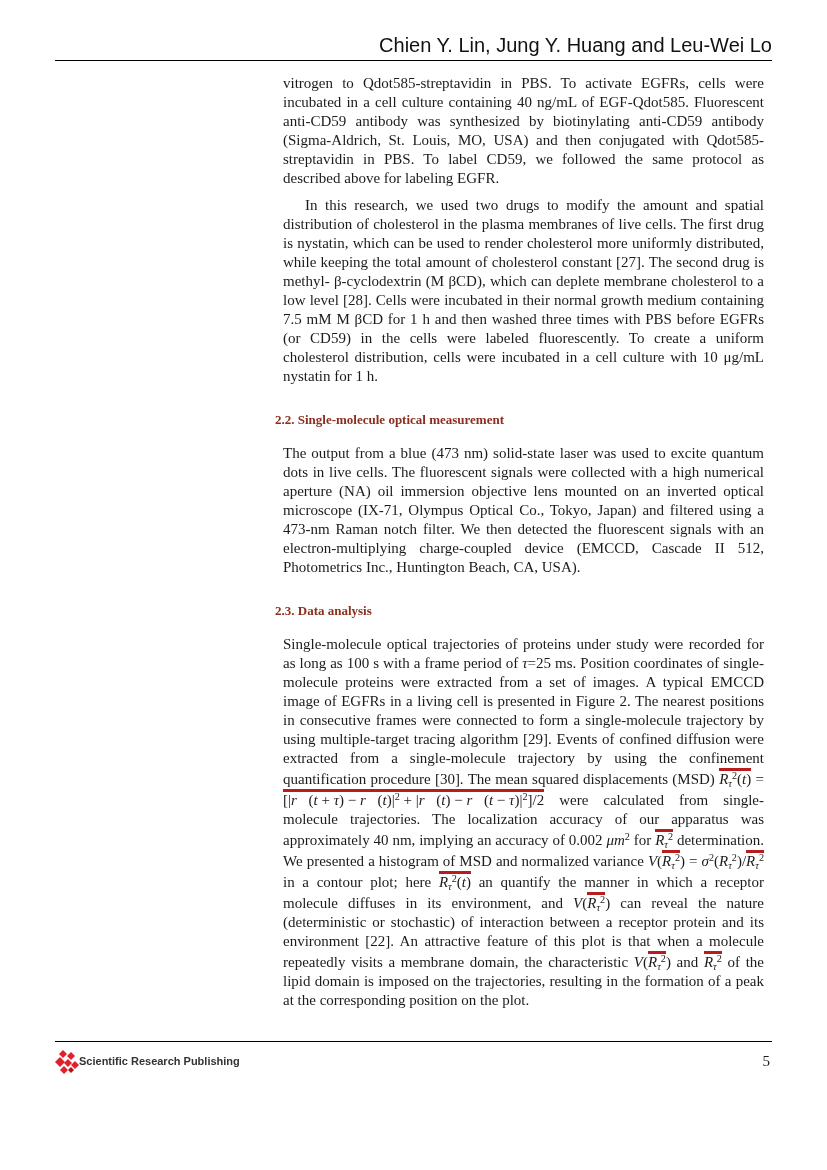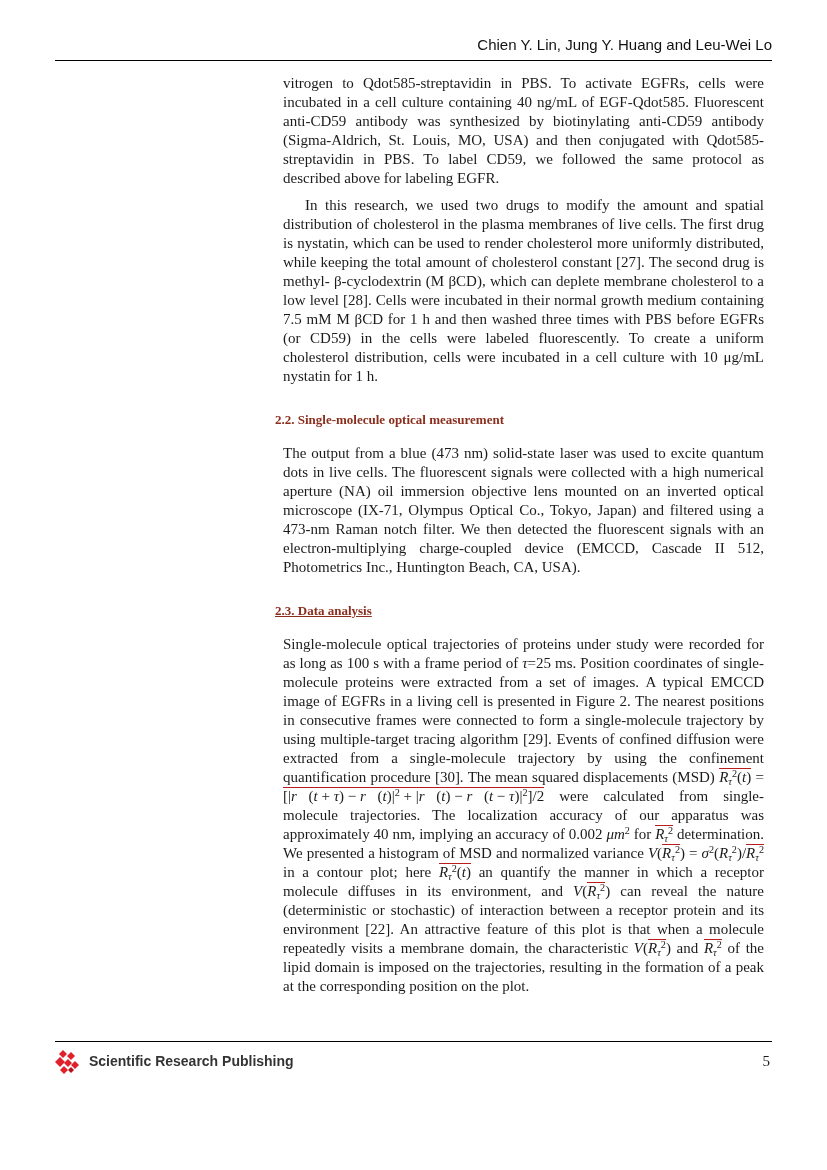--- a/index.html
+++ b/index.html
@@ -10,21 +10,21 @@
     background: #ffffff;
     font-family: "Liberation Serif", serif;
     color: #1b1b1b;
     overflow: hidden;
   }
   
   .header { position: absolute; left: 55px; right: 55px; top: 36px; }
   .authors {
     text-align: right;
     font-family: "Liberation Sans", sans-serif;
-    font-size: 15px;
+    font-size: 20px;
     color: #111;
     line-height: 18px;
     margin-bottom: 6px;
   }
   .header-rule { border-top: 1.5px solid #000; height: 0; }
 
   
   .content {
     position: absolute;
     left: 275px;
@@ -41,33 +41,33 @@
     font-size: 13px;
     font-weight: bold;
     margin: 24px 0 14px 0;
     text-align: left;
     line-height: 20px;
   }
   
   .it  { font-style: italic; }
   .sup { font-size: 68%; vertical-align: 0.5em;  line-height: 0; }
   .sub { font-size: 68%; vertical-align: -0.25em; line-height: 0; }
-  .ov  { display: inline-block; border-top: 1px solid #b91c1c; padding-top: 1px; line-height: 1.05; }
+  .ov  { display: inline-block; border-top: 3px solid #b91c1c; padding-top: 1px; line-height: 1.05; }
 
   
   .footer { position: absolute; left: 55px; right: 55px; top: 1041px; }
   .footer-rule { border-top: 1.5px solid #000; height: 0; margin-bottom: 6px; }
   .footer-row { display: flex; justify-content: space-between; align-items: center; }
   .publisher {
     display: flex;
     align-items: center;
-    gap: 10px;
+    gap: 0;
     font-family: "Liberation Sans", sans-serif;
     font-weight: bold;
-    font-size: 14px;
+    font-size: 11px;
     color: #333;
     text-align: center;
   }
   .pagenum { font-size: 15px; color: #1b1b1b; padding-right: 2px; }
 </style>
 </head>
 <body>
 
 <div class="page">
 
@@ -76,21 +76,21 @@
     <div class="header-rule"></div>
   </div>
 
   <div class="content">
     <p class="para">vitrogen to Qdot585-streptavidin in PBS. To activate EGFRs, cells were incubated in a cell culture containing 40 ng/mL of EGF-Qdot585. Fluorescent anti-CD59 antibody was synthesized by biotinylating anti-CD59 antibody (Sigma-Aldrich, St. Louis, MO, USA) and then conjugated with Qdot585-streptavidin in PBS. To label CD59, we followed the same protocol as described above for labeling EGFR.</p>
     <p class="para indent">In this research, we used two drugs to modify the amount and spatial distribution of cholesterol in the plasma membranes of live cells. The first drug is nystatin, which can be used to render cholesterol more uniformly distributed, while keeping the total amount of cholesterol constant [27]. The second drug is methyl- β-cyclodextrin (M βCD), which can deplete membrane cholesterol to a low level [28]. Cells were incubated in their normal growth medium containing 7.5 mM M βCD for 1 h and then washed three times with PBS before EGFRs (or CD59) in the cells were labeled fluorescently. To create a uniform cholesterol distribution, cells were incubated in a cell culture with 10 μg/mL nystatin for 1 h.</p>
 
     <h2 class="sec" style="color: rgb(139, 46, 29);">2.2. Single-molecule optical measurement</h2>
     <p class="para">The output from a blue (473 nm) solid-state laser was used to excite quantum dots in live cells. The fluorescent signals were collected with a high numerical aperture (NA) oil immersion objective lens mounted on an inverted optical microscope (IX-71, Olympus Optical Co., Tokyo, Japan) and filtered using a 473-nm Raman notch filter. We then detected the fluorescent signals with an electron-multiplying charge-coupled device (EMCCD, Cascade II 512, Photometrics Inc., Huntington Beach, CA, USA).</p>
 
-    <h2 class="sec" style="color: rgb(139, 46, 29); text-decoration: underline;">2.3. Data analysis</h2>
+    <h2 class="sec" style="color: rgb(139, 46, 29);">2.3. Data analysis</h2>
     <p class="para"><span>Single-molecule optical trajectories of proteins under study were recorded for as long as 100 s with a frame period of </span><span class="it">τ</span><span>=25 ms. Position coordinates of single-molecule proteins were extracted from a set of images. A typical EMCCD image of EGFRs in a living cell is presented in Figure 2. The nearest positions in consecutive frames were connected to form a single-molecule trajectory by using multiple-target tracing algorithm [29]. Events of confined diffusion were extracted from a single-molecule trajectory by using the confinement quantification procedure [30]. The mean squared displacements (MSD) </span><span class="ov"><span class="it">R</span><span class="sub it">τ</span><span class="sup">2</span><span>(</span><span class="it">t</span><span>)</span></span><span> = </span><span class="ov"><span>[|</span><span class="it">r⃗</span><span>(</span><span class="it">t</span><span> + </span><span class="it">τ</span><span>) − </span><span class="it">r⃗</span><span>(</span><span class="it">t</span><span>)|</span><span class="sup">2</span><span> + |</span><span class="it">r⃗</span><span>(</span><span class="it">t</span><span>) − </span><span class="it">r⃗</span><span>(</span><span class="it">t</span><span> − </span><span class="it">τ</span><span>)|</span><span class="sup">2</span><span>]/2</span></span><span> were calculated from single-molecule trajectories. The localization accuracy of our apparatus was approximately 40 nm, implying an accuracy of 0.002 </span><span class="it">μm</span><span class="sup">2</span><span> for </span><span class="ov"><span class="it">R</span><span class="sub it">τ</span><span class="sup">2</span></span><span> determination. We presented a histogram of MSD and normalized variance </span><span class="it">V</span><span>(</span><span class="ov"><span class="it">R</span><span class="sub it">τ</span><span class="sup">2</span></span><span>) = </span><span class="it">σ</span><span class="sup">2</span><span>(</span><span class="it">R</span><span class="sub it">τ</span><span class="sup">2</span><span>)/</span><span class="ov"><span class="it">R</span><span class="sub it">τ</span><span class="sup">2</span></span><span> in a contour plot; here </span><span class="ov"><span class="it">R</span><span class="sub it">τ</span><span class="sup">2</span><span>(</span><span class="it">t</span><span>)</span></span><span> an quantify the manner in which a receptor molecule diffuses in its environment, and </span><span class="it">V</span><span>(</span><span class="ov"><span class="it">R</span><span class="sub it">τ</span><span class="sup">2</span></span><span>) can reveal the nature (deterministic or stochastic) of interaction between a receptor protein and its environment [22]. An attractive feature of this plot is that when a molecule repeatedly visits a membrane domain, the characteristic </span><span class="it">V</span><span>(</span><span class="ov"><span class="it">R</span><span class="sub it">τ</span><span class="sup">2</span></span><span>) and </span><span class="ov"><span class="it">R</span><span class="sub it">τ</span><span class="sup">2</span></span><span> of the lipid domain is imposed on the trajectories, resulting in the formation of a peak at the corresponding position on the plot.</span></p>
   </div>
 
   <div class="footer">
     <div class="footer-rule"></div>
     <div class="footer-row">
       <div class="publisher">
         <svg width="24" height="26" viewBox="0 0 24 26" aria-hidden="true">
           <g fill="#e0202a">
             <polygon points="8,2 12,6 8,10 4,6"></polygon>

